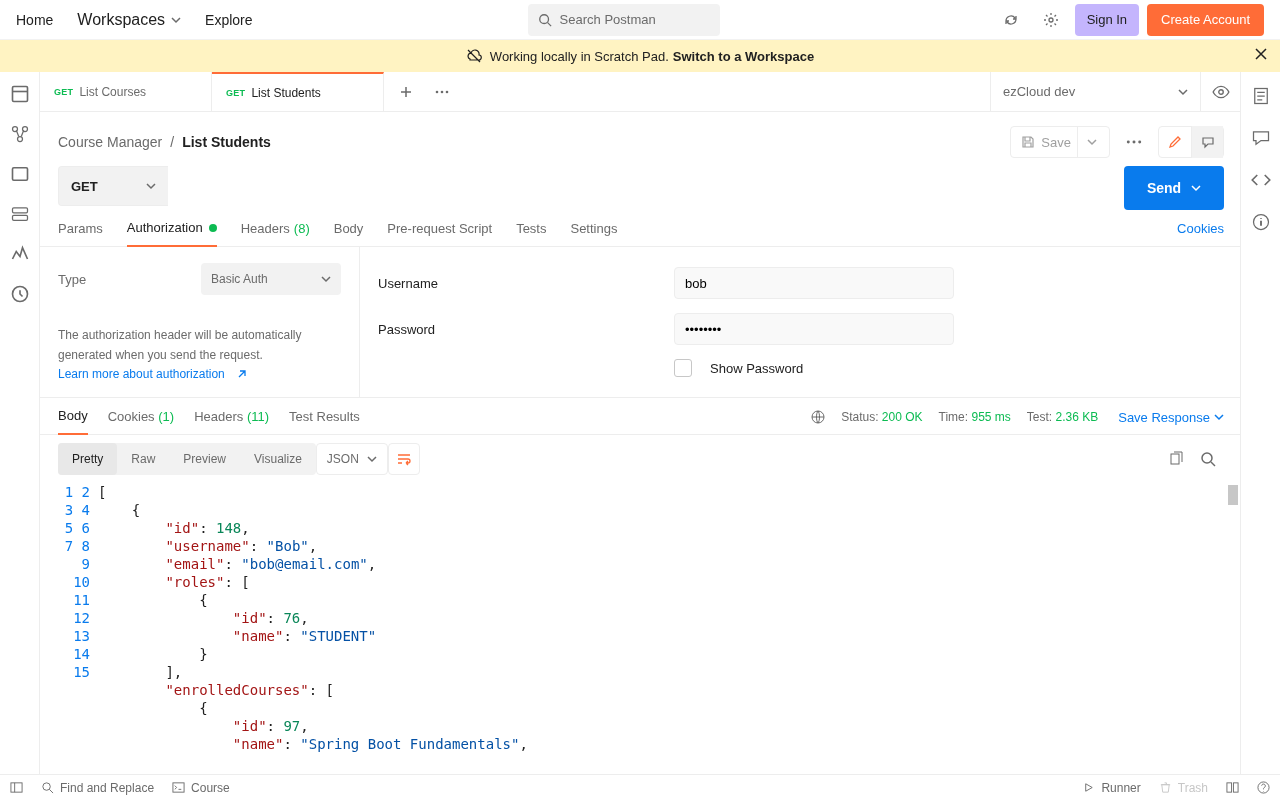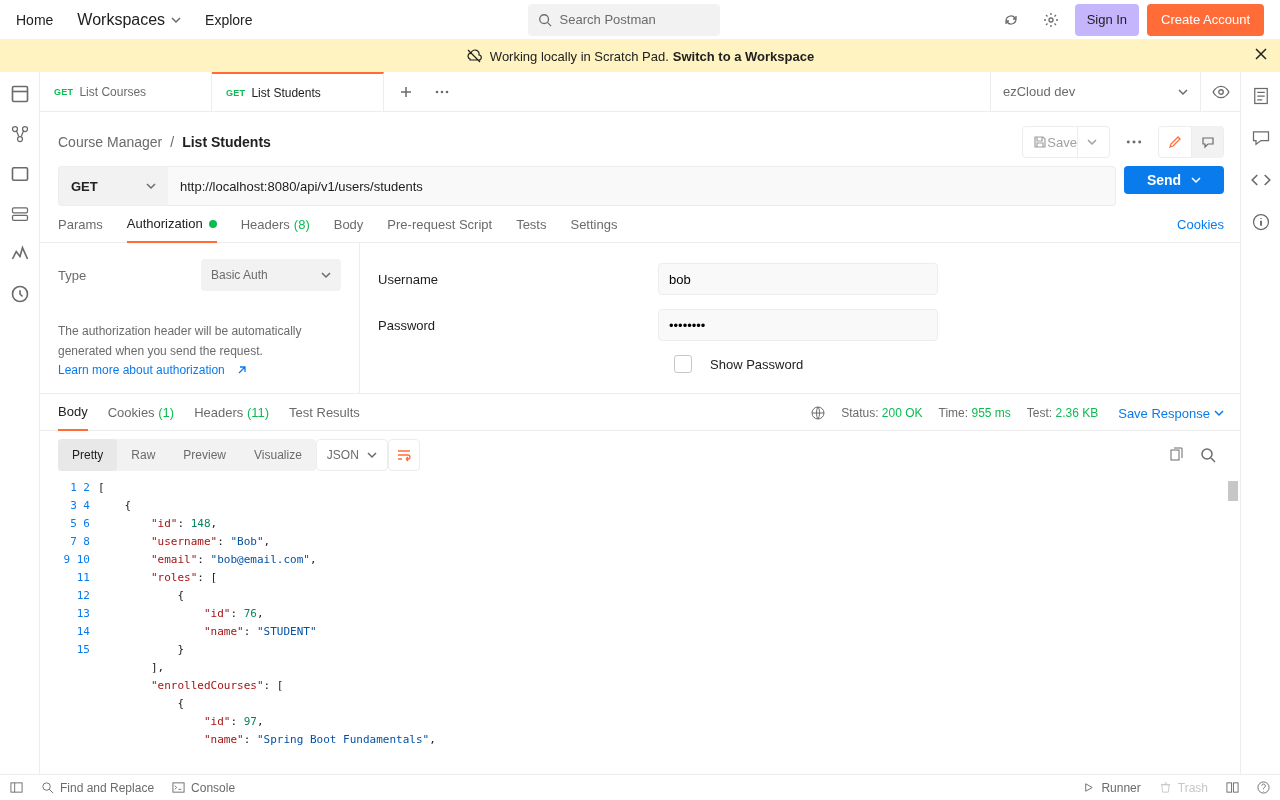--- a/index.html
+++ b/index.html
@@ -44,53 +44,53 @@
   .tab-dots { width:28px; display:flex; align-items:center; justify-content:center; color:#6b6b6b; cursor:pointer;}
   .tabrow .spacer { flex:1; }
   .env { width:210px; border-left:1px solid #ededed; display:flex; align-items:center; padding:0 12px; font-size:13px; color:#6b6b6b; justify-content:space-between; cursor:pointer;}
   .env-eye { width:40px; border-left:1px solid #ededed; display:flex; align-items:center; justify-content:center; color:#6b6b6b; cursor:pointer;}
 
   
   .reqheader { padding:14px 16px 8px 18px; display:flex; align-items:center; justify-content:space-between; }
   .breadcrumb { font-size:14px; color:#6b6b6b; display:flex; gap:8px; align-items:center;}
   .breadcrumb .current { color:#212121; font-weight:600; }
   .reqheader .actions { display:flex; align-items:center; gap:8px; }
-  .savebtn { display:flex; align-items:center; border:1px solid #ededed; height:32px; padding:0 4px 0 10px; border-radius:4px; font-size:13px; color:#a0a0a0; cursor:default;}
+  .savebtn { display:flex; align-items:center; gap:6px; border:1px solid #ededed; height:32px; padding:0 4px 0 10px; border-radius:4px; font-size:13px; color:#a0a0a0; cursor:default;}
   .savebtn .chev { border-left:1px solid #ededed; height:100%; width:28px; display:flex; align-items:center; justify-content:center;}
   .sqiconbtn { width:32px; height:32px; display:flex; align-items:center; justify-content:center; color:#6b6b6b; border:1px solid #ededed; border-radius:4px; cursor:pointer;}
   .sqiconbtn.group { display:flex; width:auto; padding:0;}
   .sqiconbtn.group > div { width:32px; height:32px; display:flex; align-items:center; justify-content:center;}
   .sqiconbtn.group > div:first-child { color:#ff6c37; }
   .sqiconbtn.group > div:last-child { background:#f2f2f2; border-left:1px solid #ededed;}
 
   
   .urlrow { display:flex; padding:0 16px 0 18px; gap:8px; }
   .methodsel { width:110px; height:40px; background:#f2f2f2; border:1px solid #ededed; border-right:none; border-radius:4px 0 0 4px; display:flex; align-items:center; padding:0 12px; font-size:13px; font-weight:600; justify-content:space-between; cursor:pointer;}
   .urlinput { flex:1; height:40px; background:#f9f9f9; border:1px solid #ededed; border-left:none; border-radius:0 4px 4px 0; display:flex; align-items:center; padding:0 12px; font-size:13px; cursor:text;}
-  .sendbtn { width:100px; height:28px; background:#097bed; color:#fff; border-radius:4px; display:flex; align-items:center; justify-content:center; font-size:14px; font-weight:600; cursor:pointer; gap:10px; }
+  .sendbtn { width:100px; height:44px; background:#097bed; color:#fff; border-radius:4px; display:flex; align-items:center; justify-content:center; font-size:14px; font-weight:600; cursor:pointer; gap:10px; }
 
   
   .reqtabs { display:flex; padding:10px 16px 0 18px; gap:24px; border-bottom:1px solid #ededed; font-size:13px; color:#6b6b6b; align-items:center;}
   .reqtabs .rtab { padding-bottom:10px; cursor:pointer; display:flex; gap:4px; align-items:center;}
   .reqtabs .rtab.active { color:#212121; border-bottom:2px solid #ff6c37; margin-bottom:-1px; font-weight:500;}
   .dot-green { width:8px; height:8px; border-radius:50%; background:#0cbb52; margin-left:2px;}
   .num-green { color:#0cbb52; }
   .reqtabs .spacer { flex:1; }
   .cookieslink { color:#097bed; cursor:pointer; font-weight:500; padding-bottom:10px;}
 
   
   .authpane { display:flex; border-bottom:1px solid #ededed; min-height:140px;}
   .auth-left { width:320px; border-right:1px solid #ededed; padding:16px 18px; font-size:13px;}
   .auth-left .row { display:flex; align-items:center; justify-content:space-between; margin-bottom:30px;}
   .auth-left label { color:#6b6b6b; font-weight:500;}
   .selectbox { width:140px; height:32px; background:#f2f2f2; border-radius:4px; display:flex; align-items:center; padding:0 10px; font-size:12px; color:#6b6b6b; justify-content:space-between; cursor:pointer;}
   .auth-left .desc { font-size:12px; color:#6b6b6b; line-height:1.7; }
   .auth-left .link { color:#097bed; font-size:12px; cursor:pointer; display:inline-flex; align-items:center; gap:12px;}
   .auth-right { flex:1; padding:20px 18px; font-size:13px;}
-  .field { display:flex; align-items:center; margin-bottom:14px; }
+  .field { display:flex; align-items:center; margin-bottom:14px; gap:16px;}
   .field label { width:280px; color:#212121;}
   .field input { width:280px; height:32px; background:#f9f9f9; border:1px solid #ededed; border-radius:4px; padding:0 10px; font-size:13px; outline:none;}
   .checkbox { display:flex; align-items:center; gap:18px; margin-left:296px;}
   .checkbox .box { width:18px; height:18px; border:1.5px solid #c7c7c7; border-radius:3px; cursor:pointer;}
 
   
   .resptabs { display:flex; padding:10px 16px 0 18px; gap:20px; font-size:13px; color:#6b6b6b; border-bottom:1px solid #ededed; align-items:center;}
   .resptabs .rtab { padding-bottom:10px; cursor:pointer;}
   .resptabs .rtab.active { color:#212121; border-bottom:2px solid #ff6c37; margin-bottom:-1px; font-weight:500;}
   .resptabs .spacer { flex:1; }
@@ -103,21 +103,21 @@
   .viewmodes { display:flex; padding:8px 16px 8px 18px; align-items:flex-end;}
   .modegroup { display:flex; background:#f2f2f2; border-radius:4px; height:32px; align-items:center;}
   .modegroup .mode { padding:0 14px; font-size:12px; color:#6b6b6b; height:100%; display:flex; align-items:center; cursor:pointer;}
   .modegroup .mode.active { background:#e8e8e8; color:#212121; border-radius:4px;}
   .jsonsel { height:32px; border:1px solid #ededed; border-radius:4px; display:flex; align-items:center; padding:0 10px; gap:8px; font-size:12px; color:#6b6b6b; cursor:pointer;}
   .wrapbtn { width:32px; height:32px; border:1px solid #ededed; border-radius:4px; display:flex; align-items:center; justify-content:center; cursor:pointer;}
   .wrapbtn svg { stroke:#ff6c37;}
   .viewmodes .spacer { flex:1; }
 
   
-  .codepane { flex:1; display:flex; min-height:0; font-family: "SF Mono", Menlo, Consolas, monospace; font-size:11px; line-height:18px; position:relative; overflow:hidden; padding-left:18px;}
+  .codepane { flex:1; display:flex; min-height:0; font-family: "SF Mono", Menlo, Consolas, monospace; font-size:14px; line-height:18px; position:relative; overflow:hidden; padding-left:18px;}
   .gutter { width:40px; text-align:right; color:#097bed; padding-right:8px; user-select:none;}
   .code { flex:1; white-space:pre; overflow:hidden;}
   .code .key { color:#a31515; }
   .code .str { color:#0451a5; }
   .code .num { color:#098658; }
   .mini-scroll { position:absolute; right:0; top:0; width:14px; height:100%; }
   .mini-scroll .thumb { position:absolute; right:2px; top:2px; width:10px; height:20px; background:#c7c7c7;}
 
   
   .statusbar { height:26px; border-top:1px solid #ededed; display:flex; align-items:center; padding:0 10px; font-size:12px; color:#6b6b6b; gap:18px;}
@@ -302,23 +302,20 @@
       </div>
     </div>
 
     <div class="urlrow">
       <div style="display:flex; flex:1;">
         <div class="methodsel">
           <span>GET</span>
           <svg class="chev-down" viewBox="0 0 10 10">
               <path d="M1 3l4 4 4-4" stroke="#6b6b6b" fill="none" stroke-width="1.5"></path>
             </svg>
-        </div>
-        <div class="urlinput">
-          <span>http://localhost:8080/api/v1/users/students</span>
         </div>
       </div>
       <div class="sendbtn">
         <span>Send</span>
         <svg class="chev-down" viewBox="0 0 10 10">
             <path d="M1 3l4 4 4-4" stroke="#fff" fill="none" stroke-width="1.5"></path>
           </svg>
       </div>
     </div>
 
@@ -515,21 +512,21 @@
         <circle cx="6" cy="6" r="4" stroke="#6b6b6b" fill="none"></circle>
         <path d="M9 9l4 4" stroke="#6b6b6b"></path>
       </svg>
     <span>Find and Replace</span>
   </div>
   <div class="sitem">
     <svg viewBox="0 0 14 14">
         <rect x="1" y="2" width="12" height="10" stroke="#6b6b6b" fill="none"></rect>
         <path d="M3 5l2 2-2 2M7 9h3" stroke="#6b6b6b" fill="none"></path>
       </svg>
-    <span>Console</span>
+    <span>Course</span>
   </div>
   <div class="spacer"></div>
   <div class="sitem">
     <svg viewBox="0 0 14 14">
         <path d="M4 3l7 4-7 4z" stroke="#6b6b6b" fill="none"></path>
       </svg>
     <span>Runner</span>
   </div>
   <div class="sitem" style="color:#c7c7c7">
     <svg viewBox="0 0 14 14">

